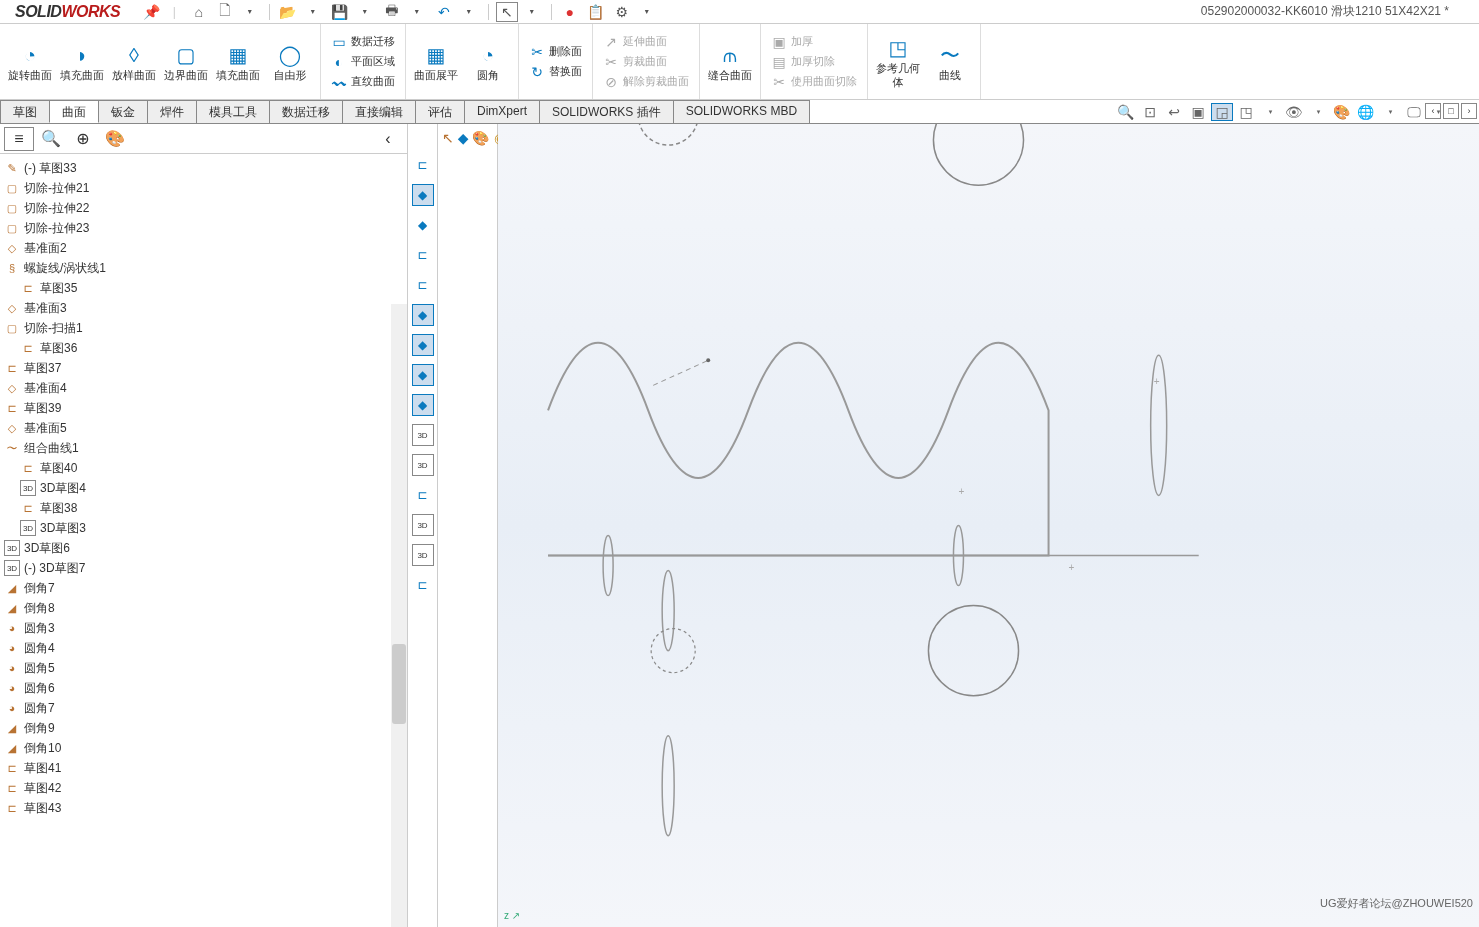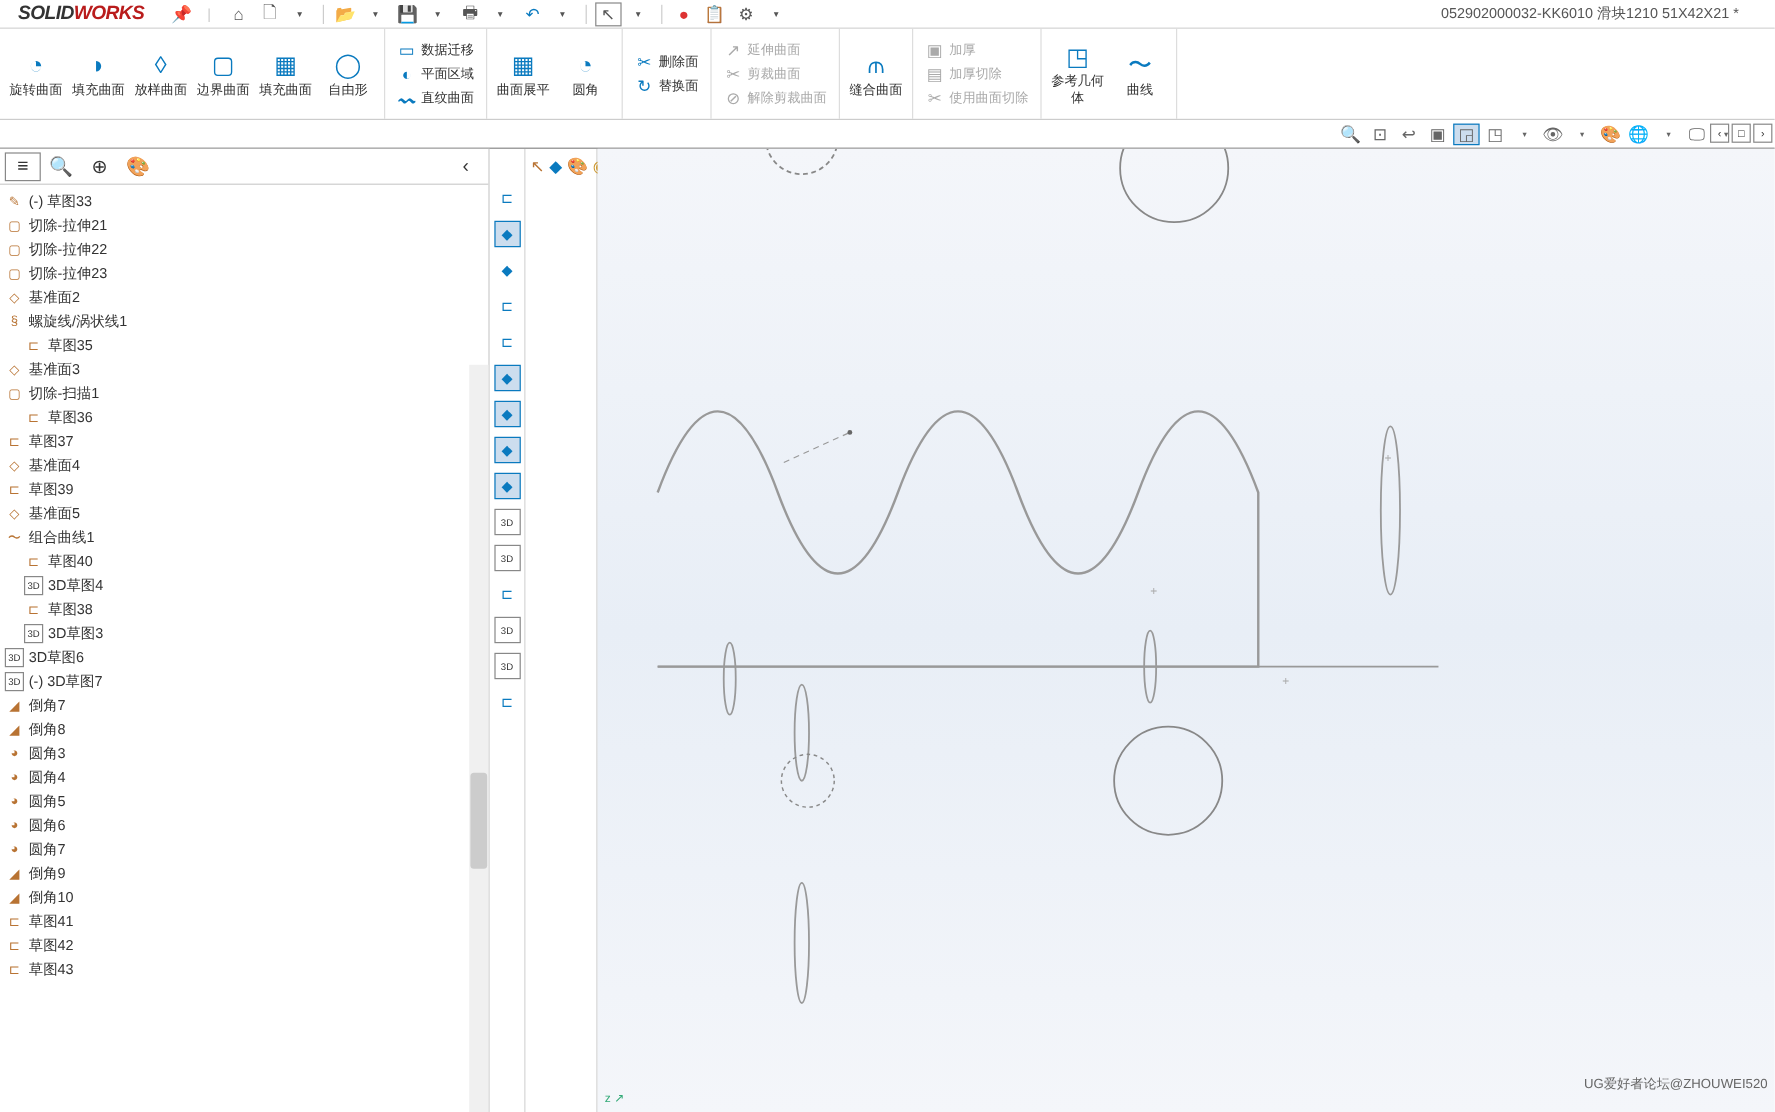--- a/index.html
+++ b/index.html
@@ -196,20 +196,33 @@
         <span>参考几何体</span>
       </div>
       <div class="rbtn-lg">
         <span class="ric">〜</span>
         <span>曲线</span>
       </div>
     </div>
 </div>
 
 <div class="tabs">
+  <div id="tabrow" style="display:flex">
+      <div class="tab">草图</div>
+      <div class="tab active">曲面</div>
+      <div class="tab">钣金</div>
+      <div class="tab">焊件</div>
+      <div class="tab">模具工具</div>
+      <div class="tab">数据迁移</div>
+      <div class="tab">直接编辑</div>
+      <div class="tab">评估</div>
+      <div class="tab">DimXpert</div>
+      <div class="tab">SOLIDWORKS 插件</div>
+      <div class="tab">SOLIDWORKS MBD</div>
+    </div>
   <div class="view-toolbar">
     <span class="vi">🔍</span>
     <span class="vi">⊡</span>
     <span class="vi">↩</span>
     <span class="vi">▣</span>
     <span class="vi" style="border:1px solid #0a7abf;background:#cde">◲</span>
     <span class="vi">◳</span>
       <span class="vi vdd"></span>
     <span class="vi">👁</span>
       <span class="vi vdd"></span>

